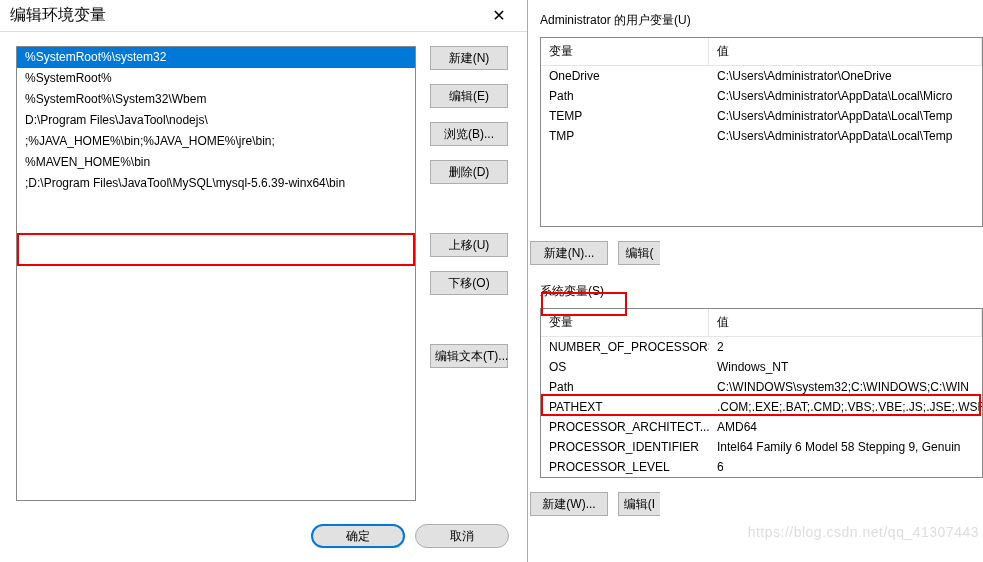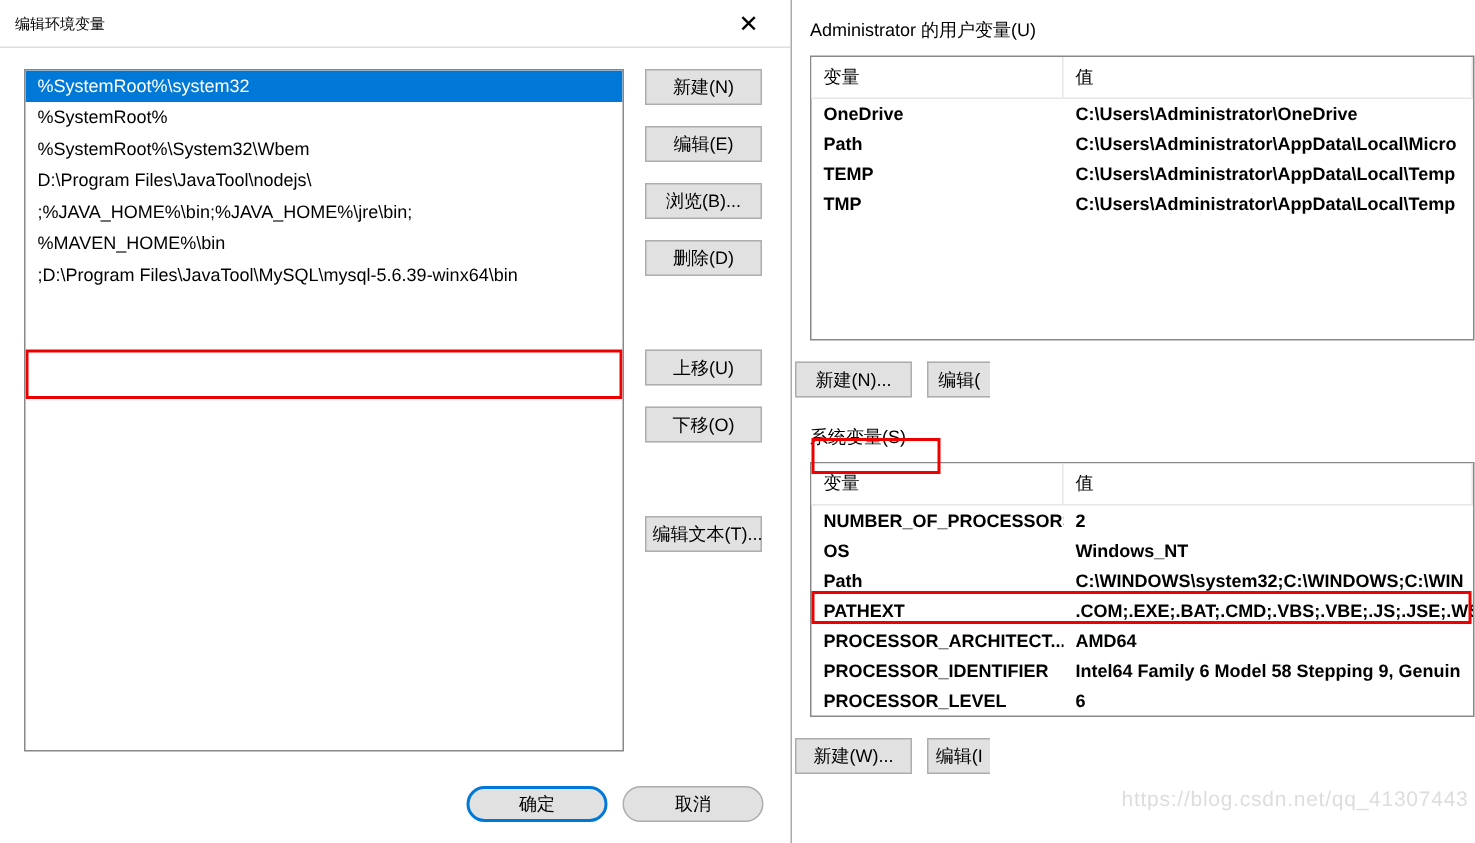--- a/index.html
+++ b/index.html
@@ -23,21 +23,21 @@
       background: #fff;
     }
     .left-dialog .titlebar {
       display: flex;
       justify-content: space-between;
       align-items: center;
       padding: 6px 8px 6px 10px;
       border-bottom: 1px solid #ddd;
       height: 32px;
     }
-    .left-dialog .titlebar .title { font-size: 10px; }
+    .left-dialog .titlebar .title { font-size: 16px; }
     .close-x {
       font-size: 16px;
       width: 40px;
       text-align: center;
       cursor: default;
     }
     .left-body {
       display: flex;
       padding: 14px 16px 10px 16px;
       gap: 14px;
@@ -123,21 +123,21 @@
     .table .thead {
       display: flex;
       border-bottom: 1px solid #e5e5e5;
       background: #fff;
     }
     .table .th {
       padding: 5px 8px;
       font-size: 12px;
       border-right: 1px solid #e5e5e5;
     }
-    .table .tr { display: flex; font-weight: bold; }
+    .table .tr { display: flex; }
     .table .td {
       padding: 3px 8px;
       font-size: 12px;
       white-space: nowrap;
       overflow: hidden;
     }
     .user-table .col1 { width: 168px; }
     .user-table .col2 { flex: 1; }
     .user-table .tbody { padding-bottom: 80px; }
     .sys-table .col1 { width: 168px; }

